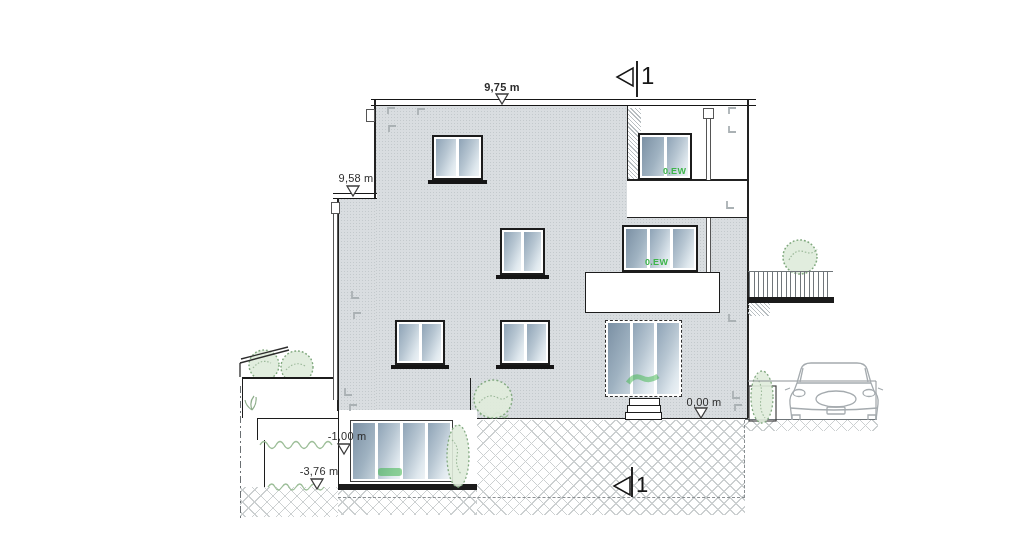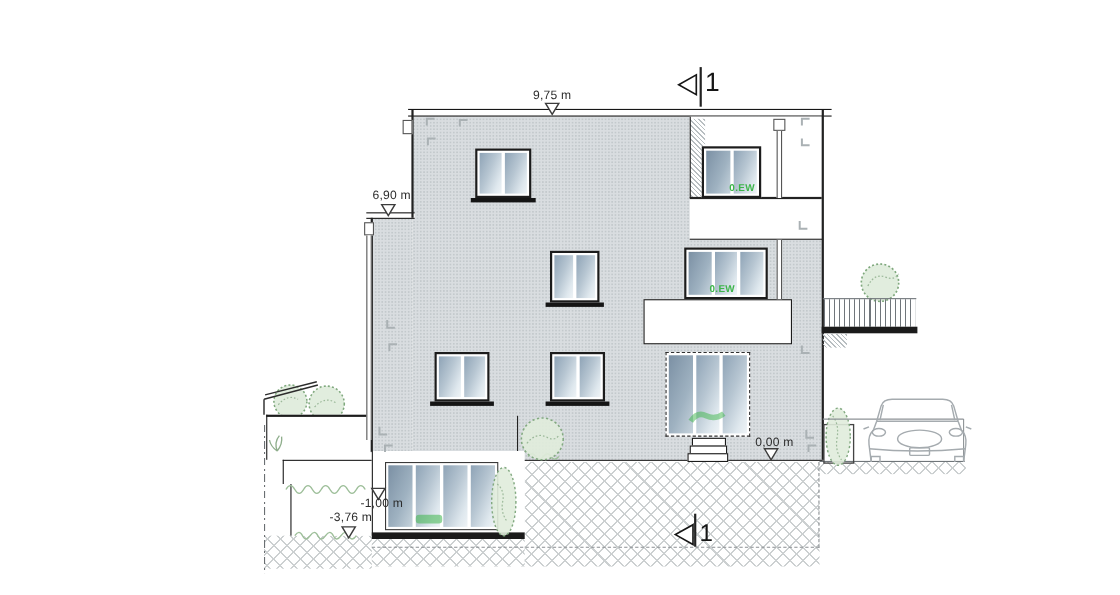--- a/index.html
+++ b/index.html
@@ -234,24 +234,24 @@
       <polygon points="338,444 350,444 344,454"></polygon>
       <polygon points="311,479 323,479 317,489"></polygon>
     </g>
 
     <g fill="#ffffff" stroke="#161616" stroke-width="1.5">
       <polygon points="633,68 633,86 617,77"></polygon>
       <polygon points="630,477 630,495 614,486"></polygon>
     </g>
   </svg>
 
-  <div class="lbl" style="left:502px;top:81px;">9,75 m</div>
-  <div class="lbl" style="left:356px;top:172px;">6,90 m</div>
+  <div class="lbl" style="left:502px;top:81px;font-weight:bold;">9,75 m</div>
+  <div class="lbl" style="left:356px;top:172px;">9,58 m</div>
   <div class="lbl" style="left:704px;top:396px;">0,00 m</div>
-  <div class="lbl" style="left:347px;top:452px;">-1,00 m</div>
+  <div class="lbl" style="left:347px;top:430px;">-1,00 m</div>
   <div class="lbl" style="left:319px;top:465px;">-3,76 m</div>
 
   <div class="secnum" style="left:641px;top:62px;">1</div>
   <div class="secnum" style="left:636px;top:472px;font-size:22px;">1</div>
 
   <div class="tag" style="left:663px;top:166px;">0.EW</div>
   <div class="tag" style="left:645px;top:257px;">0.EW</div>
 
 </div>
 

